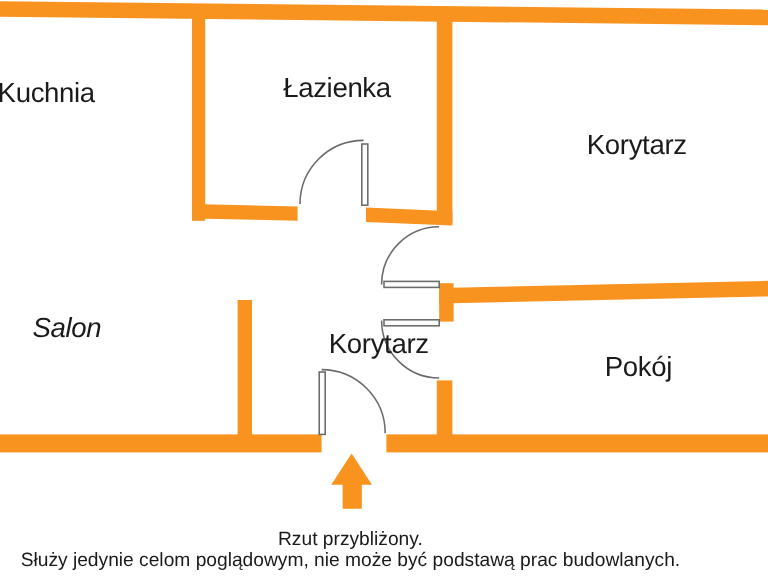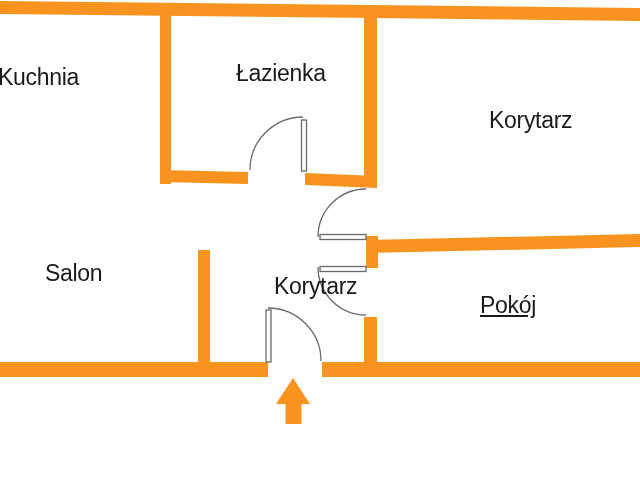--- a/index.html
+++ b/index.html
@@ -74,18 +74,22 @@
       <path d="M 268 308 A 53 53 0 0 1 321 361"></path>
       <rect x="266" y="310" width="5" height="52" fill="var(--door_leaf_fill, #fcfcfc)"></rect>
     </g>
 
     <polygon fill="var(--arrow_color, #f7931e)" points="293,378 310,404 301.5,404 301.5,424 285.5,424 285.5,404 276,404"></polygon>
   </svg>
 
   <div class="room-label" style="left:-2px;  top:66px;">Kuchnia</div>
   <div class="room-label" style="left:204px; top:62px;margin-left:32px;">Łazienka</div>
   <div class="room-label" style="left:489px; top:109px;">Korytarz</div>
-  <div class="room-label" style="left:45px;  top:262px;">Salon</div>
+  <div class="room-label" style="left:27px;  top:262px;font-style:italic;">Salon</div>
   <div class="room-label" style="left:226px; top:275px;margin-left:48px;">Korytarz</div>
-  <div class="room-label" style="left:480px; top:294px;text-decoration:underline;">Pokój</div>
+  <div class="room-label" style="left:504px; top:294px;">Pokój</div>
 
+  <div class="captions">
+    <div>Rzut przybliżony.</div>
+    <div>Służy jedynie celom poglądowym, nie może być podstawą prac budowlanych.</div>
+  </div>
 
 </div>
 
 </body></html>

